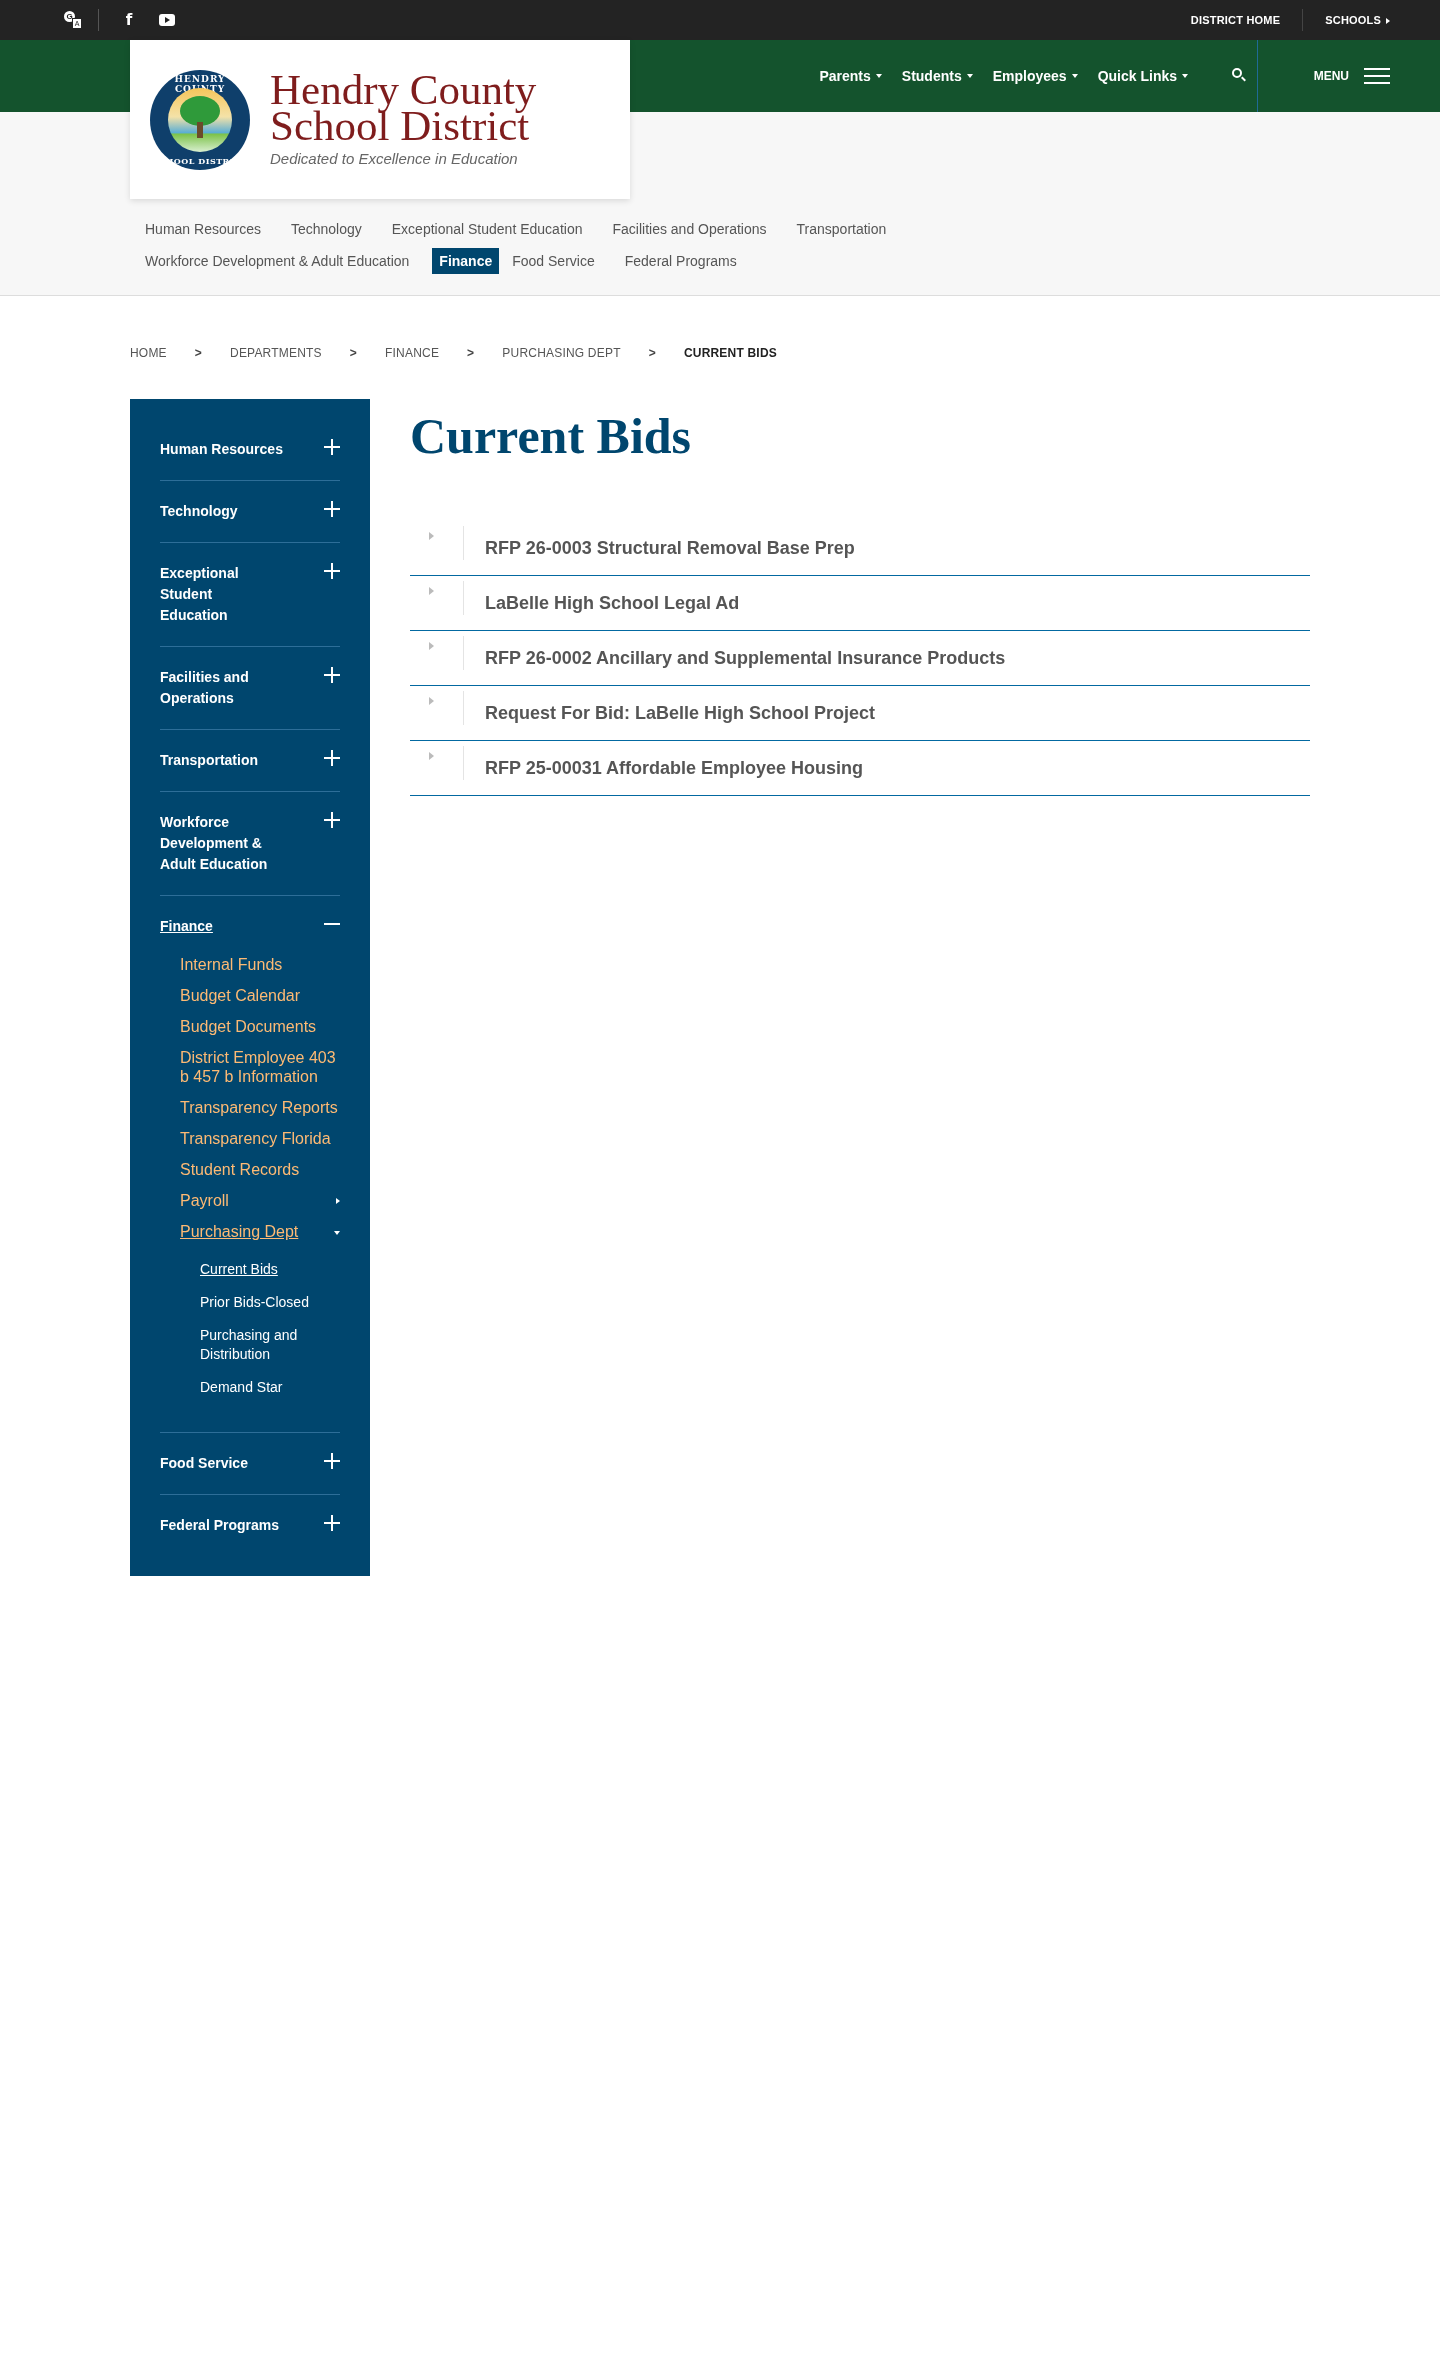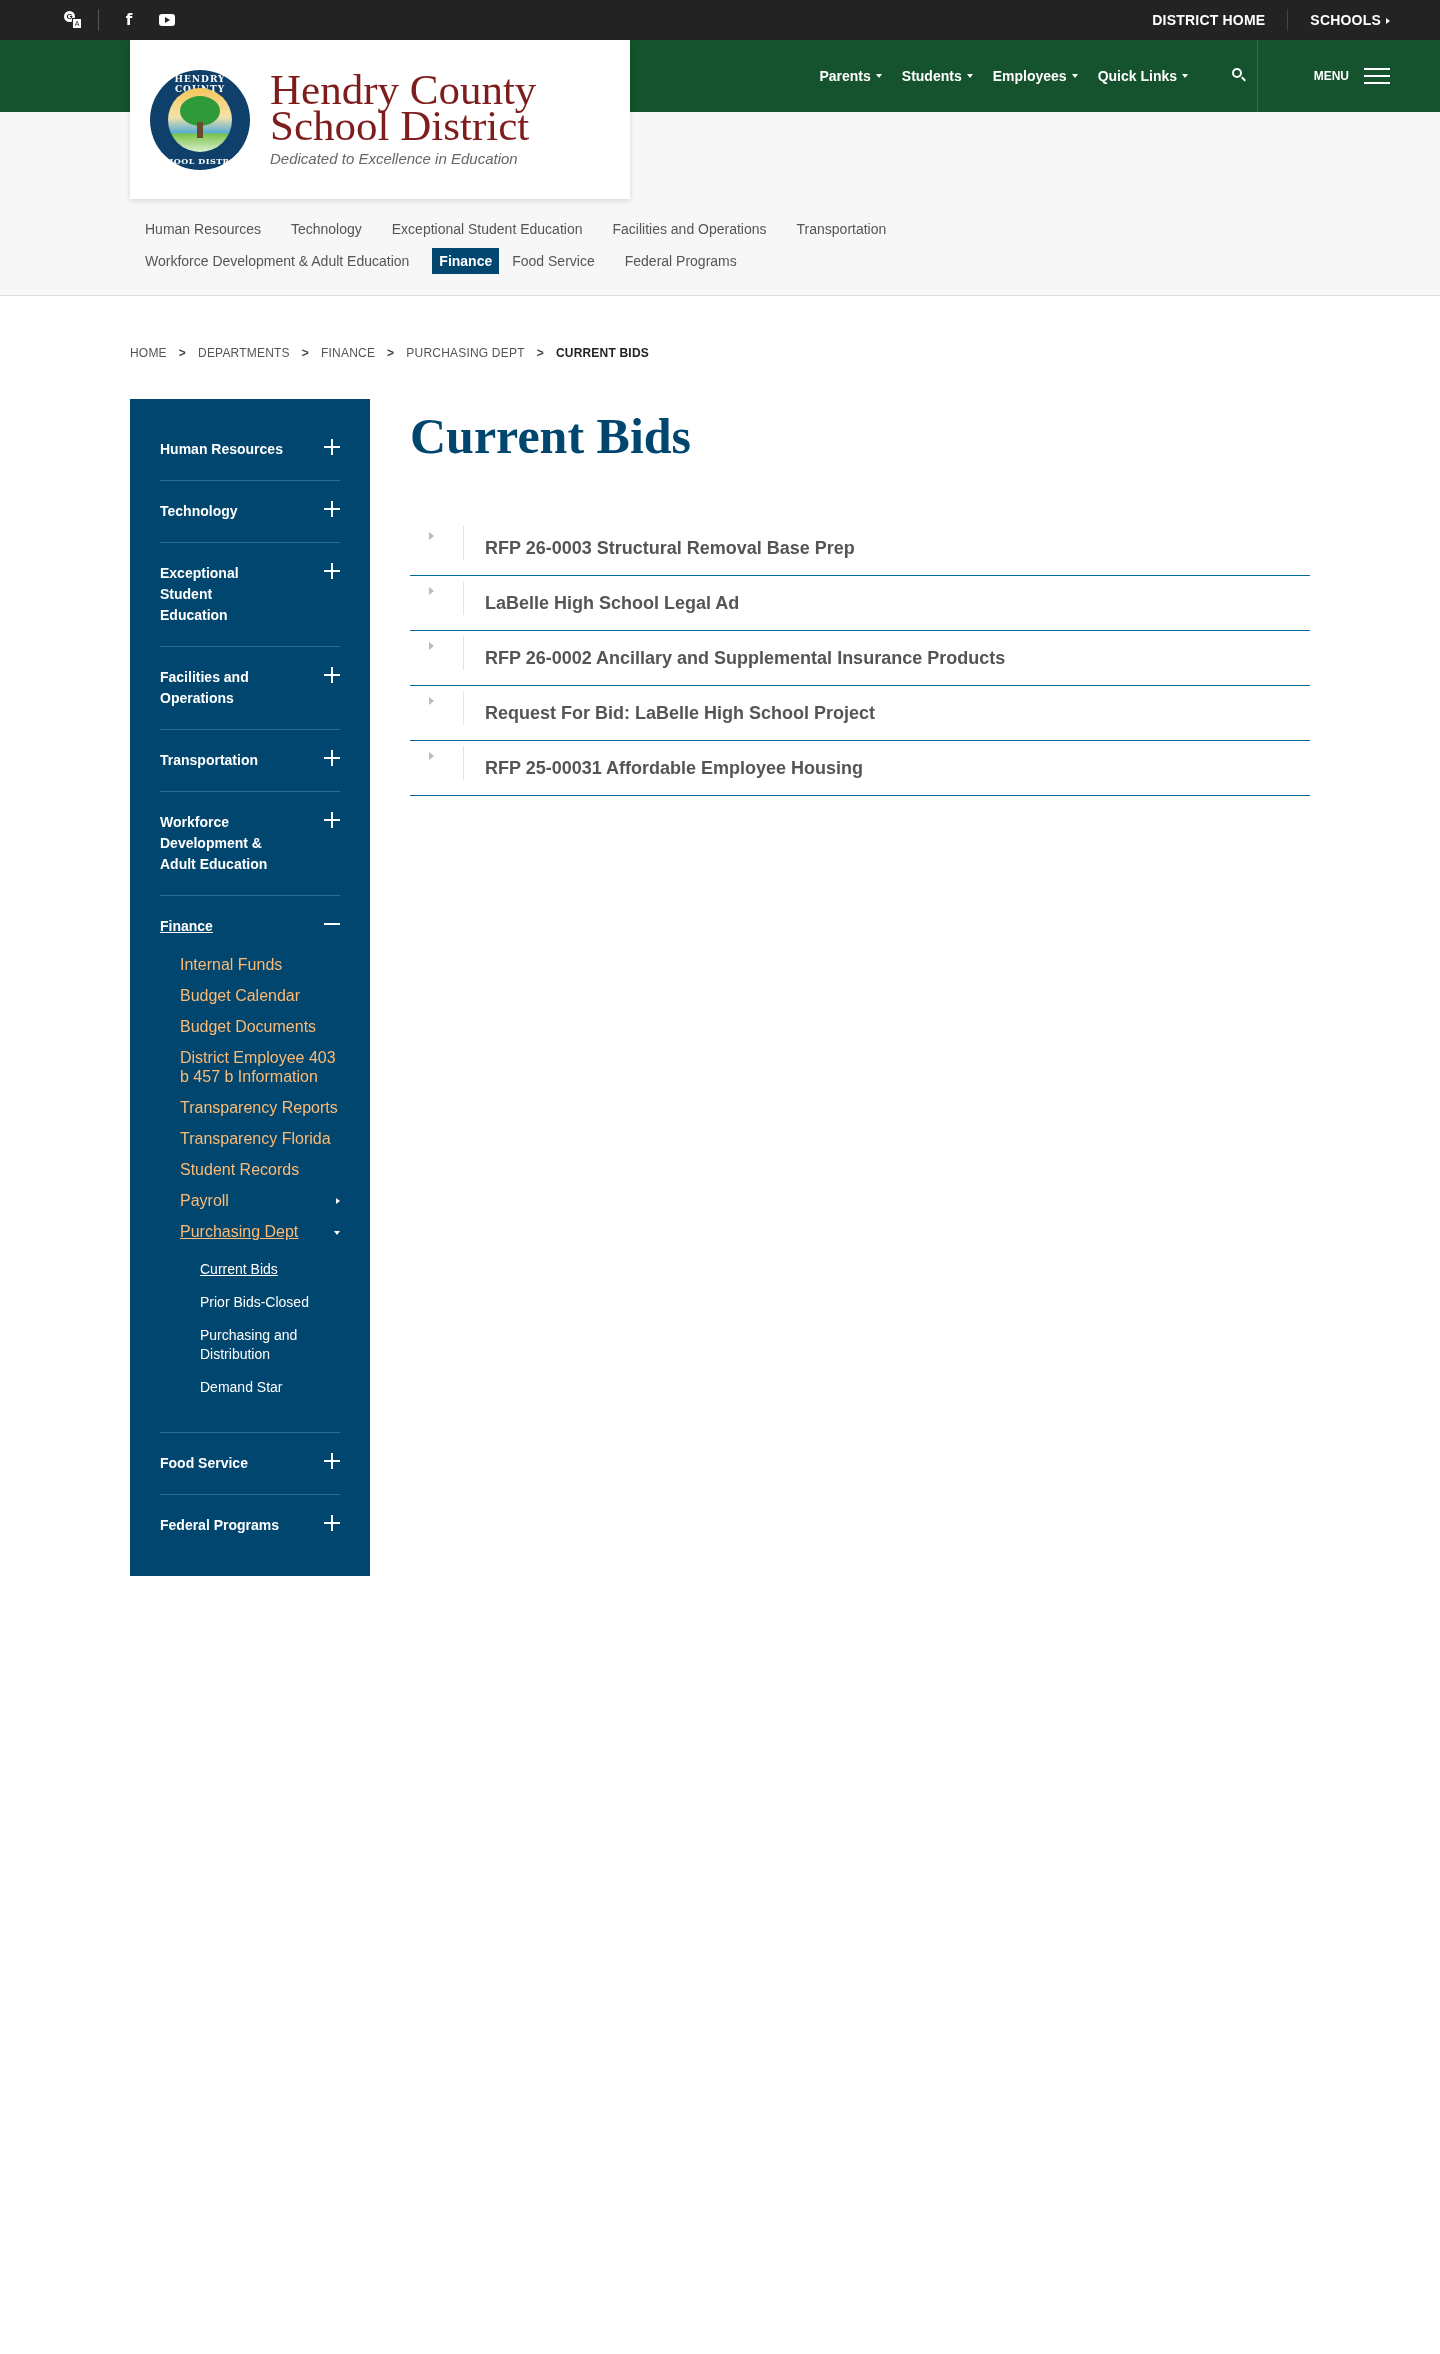--- a/index.html
+++ b/index.html
@@ -12,21 +12,21 @@
   .utility-left { position: absolute; left: 64px; top: 0; height: 40px; display: flex; align-items: center; }
   .util-icon { width: 20px; height: 20px; display: flex; align-items: center; justify-content: center; color: #fff; font-size: 13px; cursor: pointer; }
   .util-translate { width: 18px; height: 18px; position: relative; }
   .util-translate .a { position: absolute; left: 0; top: 0; width: 11px; height: 11px; border-radius: 50%; background: #fff; color:#232323; font-size: 8px; font-weight: bold; text-align:center; line-height: 11px; }
   .util-translate .b { position: absolute; right: 0; bottom: 0; width: 10px; height: 11px; background: #fff; border: 1px solid #232323; color:#232323; font-size:7px; text-align:center; line-height:10px; }
   .util-divider { width: 1px; height: 22px; background: #555; margin: 0 20px 0 16px; }
   .util-fb { font-weight: bold; font-size: 15px; font-family: "DejaVu Sans", sans-serif; margin-right: 20px; }
   .util-yt { width: 16px; height: 12px; background: #fff; border-radius: 3px; position: relative; }
   .util-yt::after { content: ""; position: absolute; left: 6px; top: 3px; border-left: 5px solid #232323; border-top: 3px solid transparent; border-bottom: 3px solid transparent; }
   .utility-right { position: absolute; right: 50px; top: 0; height: 40px; display: flex; align-items: center; }
-  .util-link { color: #fff; font-size: 14px; font-weight: bold; letter-spacing: 0.2px; cursor: pointer; }
+  .util-link { color: #fff; font-size: 11px; font-weight: bold; letter-spacing: 0.2px; cursor: pointer; }
   .util-sep { width: 1px; height: 22px; background: #444; margin: 0 22px; }
   .util-caret { display:inline-block; margin-left:5px; border-left: 4px solid #fff; border-top: 3px solid transparent; border-bottom: 3px solid transparent; vertical-align: middle; }
 
   
   .header-band { height: 72px; background: #14532d; position: relative; }
   .main-nav { position: absolute; right: 190px; top: 0; height: 72px; display: flex; align-items: center; gap: 20px; }
   .main-nav-item { color: #fff; font-size: 14px; font-weight: bold; cursor: pointer; display:flex; align-items:center; }
   .nav-caret { display:inline-block; margin-left: 5px; border-top: 4px solid #fff; border-left: 3px solid transparent; border-right: 3px solid transparent; }
   .search-btn { margin-left: 22px; width: 20px; height: 20px; position: relative; cursor: pointer; }
   .search-btn .circle { position:absolute; left: 2px; top: 2px; width: 10px; height: 10px; border: 2px solid #fff; border-radius: 50%; }
@@ -49,21 +49,21 @@
   .logo-title { font-family: "Liberation Serif", "DejaVu Serif", serif; font-size: 43px; color: #7f1d1d; line-height: 36px; }
   .logo-tagline { margin-top: 6px; font-style: italic; font-size: 15px; color: #666; }
 
   
   .dept-nav-wrap { background: #f7f7f7; height: 184px; margin-top: 0; border-bottom: 1px solid #ddd; position: relative; }
   .dept-nav { position: absolute; left: 138px; top: 104px; width: 980px; display: flex; flex-wrap: wrap; row-gap: 6px; }
   .dept-link { font-size: 14px; color: #555; padding: 5px 7px; margin-right: 16px; cursor: pointer; line-height: 16px; }
   .dept-link.active { background: #00466e; color: #fff; margin-right: 6px; font-weight: bold; }
 
   
-  .breadcrumb { position: absolute; left: 130px; top: 346px; display: flex; align-items: center; font-size: 12px; color: #555; letter-spacing: 0.2px; }
+  .breadcrumb { position: absolute; left: 130px; top: 346px; display: flex; align-items: center; font-size: 12px; color: #555; letter-spacing: 0.2px; gap: 16px; }
   .crumb { cursor: pointer; }
   .crumb.current { color: #222; font-weight: bold; cursor: default; }
   .crumb-sep { margin: 0 12px; color: #444; font-weight: bold; font-size: 12px; }
 
   
   .page-body { position: relative; height: 1380px; }
 
   
   .sidebar { position: absolute; left: 130px; top: 399px; width: 240px; background: #00466e; padding: 20px 30px 20px 30px; }
   .side-item { border-bottom: 1px solid #2d6e98; padding: 20px 0; position: relative; }

